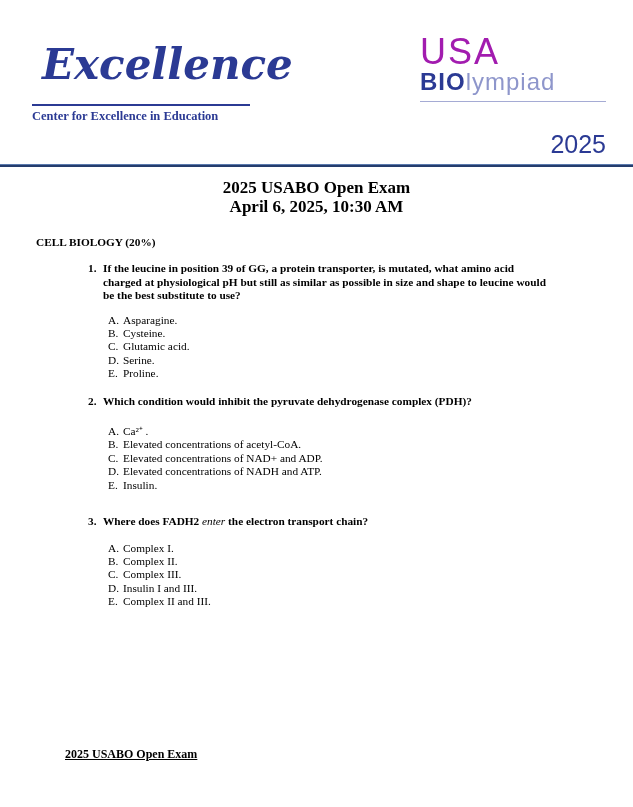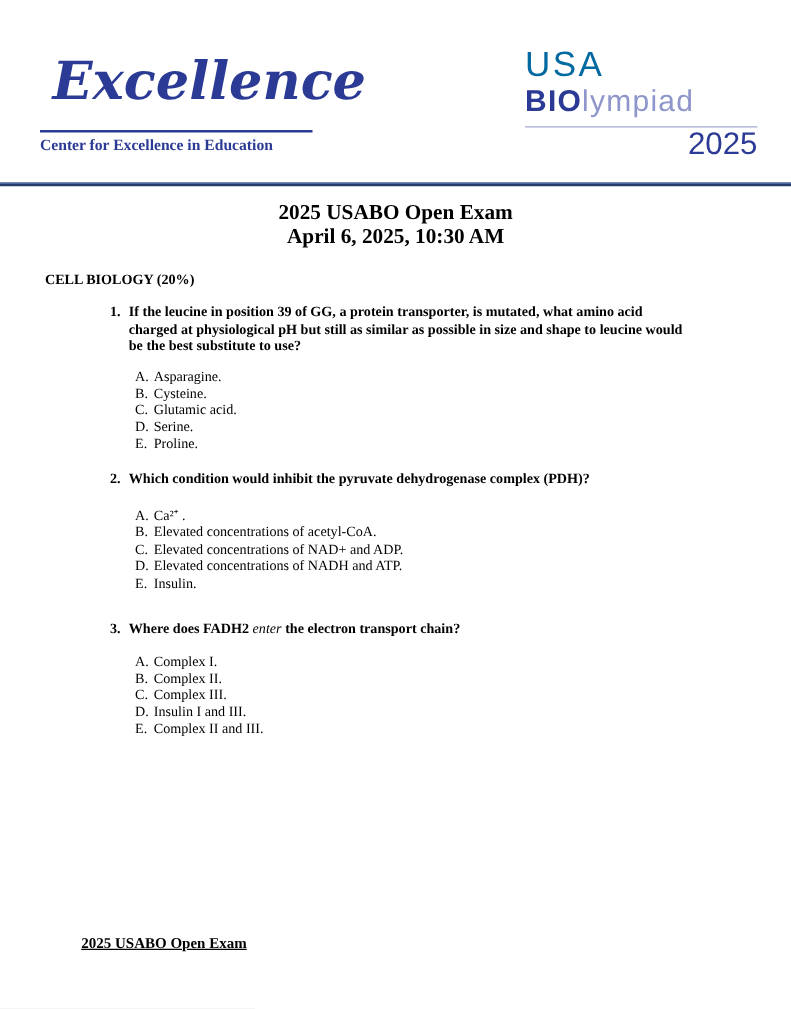--- a/index.html
+++ b/index.html
@@ -7,44 +7,44 @@
     position:relative;
     width:633px; height:807px;
     margin:0 auto;
     background:#ffffff;
     font-family:"Liberation Serif", serif;
     color:#000;
     overflow:hidden;
   }
 
   
-  .header { position:relative; height:146px; }
+  .header { position:relative; height:164px; }
 
   .exc-logo { position:absolute; left:32px; top:40px; width:220px; }
   .exc-script {
     position:absolute; left:10px; top:4px;
     font-family:"DejaVu Serif", serif;
     font-style:italic; font-weight:bold;
     font-size:42px; line-height:1;
     color:#2b3a94; white-space:nowrap;
   }
   .exc-underline { position:absolute; left:0; top:64px; width:218px; height:2px; background:#2b3a94; }
   .exc-sub {
     position:absolute; left:0; top:69px; width:218px;
     text-align:left; font-weight:bold; font-size:12.5px;
     color:#2b3a94; white-space:nowrap;
   }
 
   .usabo-logo { position:absolute; right:27px; top:38px; width:186px; font-family:"Liberation Sans", sans-serif; }
-  .usabo-usa { font-size:28px; line-height:28px; color:#0369a1; letter-spacing:2px; }
+  .usabo-usa { font-size:36px; line-height:28px; color:#a21caf; letter-spacing:2px; }
   .usabo-bioline { font-size:24px; line-height:32px; letter-spacing:1px; white-space:nowrap; }
   .usabo-bio { font-weight:bold; color:#2b3a94; }
   .usabo-lympiad { color:#8e96cb; }
   .usabo-underline { margin-top:3px; height:1px; background:#a5abd4; }
-  .usabo-year { text-align:right; font-size:25px; line-height:27px; color:#2b3a94; }
+  .usabo-year { text-align:right; font-size:25px; line-height:27px; color:#2b3a94;margin-top:29px; }
 
   .header-rule { height:3px; background:#253d6d; border-top:1px solid #5a79ad; box-sizing:border-box; }
 
   
   .title-block { margin-top:11px; text-align:center; font-weight:bold; font-size:17px; line-height:19px; }
 
   
   .section-heading { margin:20px 0 0 36px; font-weight:bold; font-size:11.3px; }
 
   .question { display:flex; margin-left:88px; font-weight:bold; font-size:11.3px; line-height:13.5px; }

